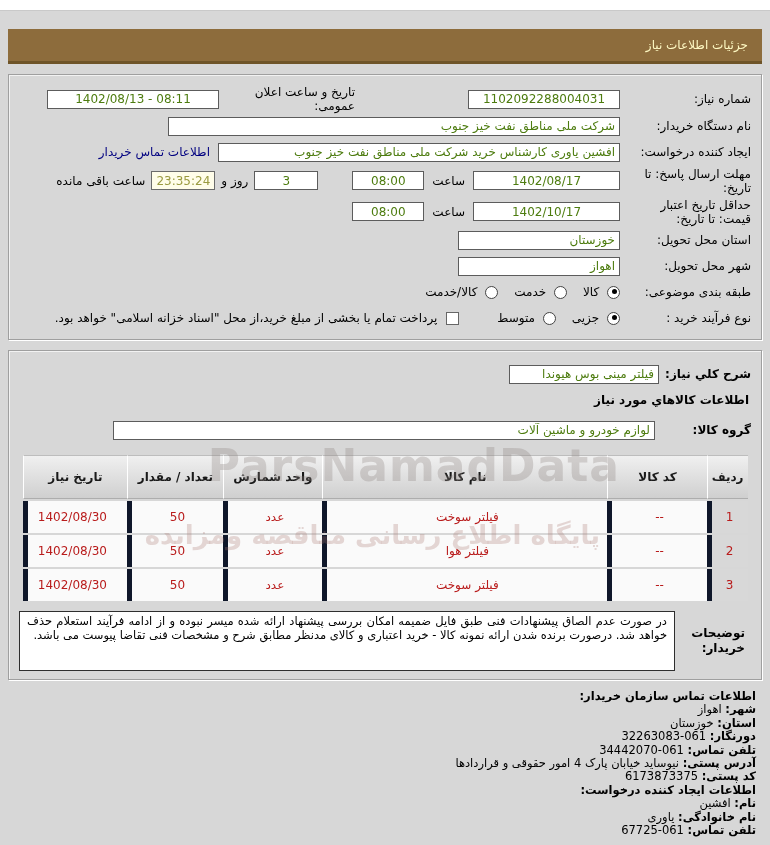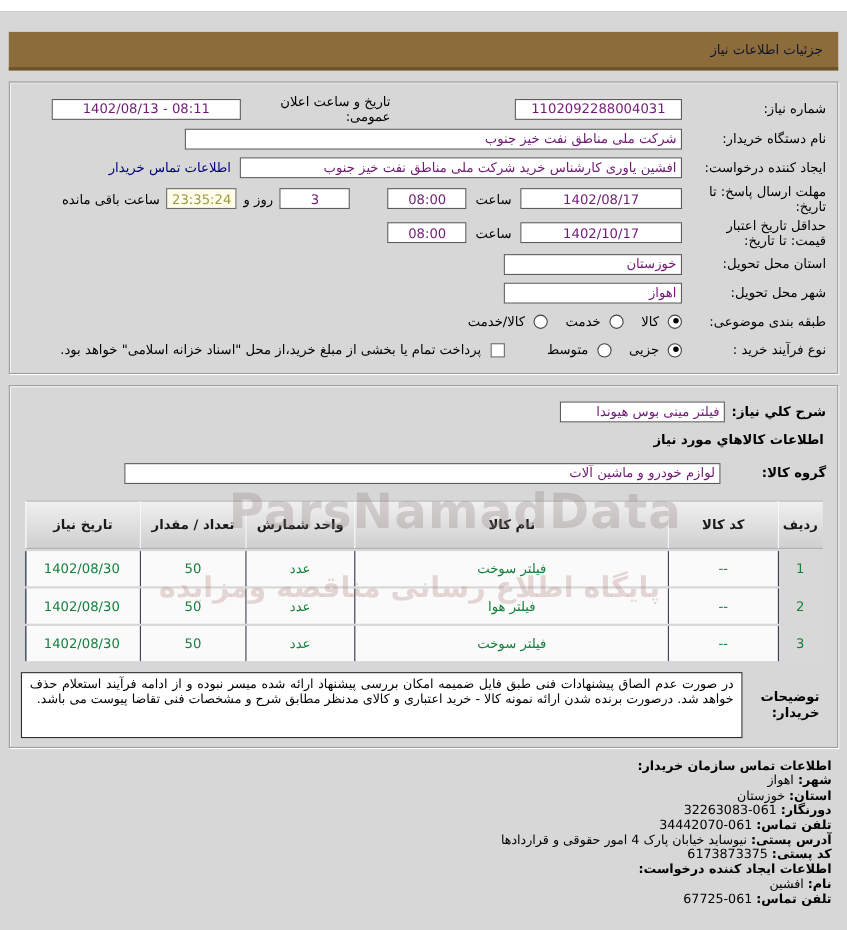--- a/index.html
+++ b/index.html
@@ -8,36 +8,36 @@
     background:#d7d7d7;
     font-family:"DejaVu Sans",sans-serif;
     font-size:12px;color:#000;
     direction:rtl;
     position:relative;
   }
   .top-strip{height:10px;background:#ffffff;border-bottom:1px solid #c9c9c9;}
   .titlebar{
     margin:18px 8px 0 8px;height:32px;line-height:32px;
     background:#8d6c3c;border-bottom:3px solid #6e5428;
-    color:#0f172a;padding:0 14px;font-size:12px;
+    color:#fef9c3;padding:0 14px;font-size:12px;
   }
   .panel{
     margin:10px 8px 0 8px;
     border:1px solid #9f9f9f;
     box-shadow:inset 1px 1px 0 #f2f2f2, 1px 1px 0 #ffffff;
     padding:10px 10px 8px 10px;
     background:#d7d7d7;
   }
   .frow{display:flex;align-items:center;min-height:26px;}
   .frow.tall{min-height:31px;align-items:center;}
   .lbl{width:125px;flex:0 0 125px;text-align:right;padding-left:6px;line-height:14px;}
   .blbl{font-weight:bold;}
   .inp{
     background:#ffffff;border:1px solid #5c5c5c;height:17px;
-    font-family:"DejaVu Sans",sans-serif;font-size:12px;color:#701a75;
+    font-family:"DejaVu Sans",sans-serif;font-size:12px;color:#4d7c0f;
     padding:0 4px;box-sizing:content-box;
   }
   .center{text-align:center;}
   .right{text-align:right;}
   .link{color:#000080;text-decoration:none;cursor:pointer;}
   .countdown{
     background:#fffde9;border:1px solid #6b6b6b;color:#9a9a40;
     width:62px;height:17px;font-size:12px;
     display:inline-flex;align-items:center;justify-content:center;
   }
@@ -55,21 +55,21 @@
     font-size:12px;
   }
   table.items th{
     background:linear-gradient(#f0f0f0,#cfcfcf);
     font-weight:bold;height:30px;border-bottom:1px solid #adadad;
     border-top:1px solid #bdbdbd;border-left:1px solid #ffffff;
     padding:6px 4px;text-align:center;color:#1a1a1a;
   }
   table.items td{
     background:#fafafa;height:28px;text-align:center;padding:2px 4px;
-    border-left:1px solid #0f172a;color:#15803d;
+    border-left:5px solid #0f172a;color:#b91c1c;
   }
   table.items td.rowhead{background:#d8d8d8;}
   .remarks-row{display:flex;margin-top:8px;align-items:center;}
   .remarks-box{
     flex:1;background:#ffffff;border:1px solid #2e2e2e;
     min-height:52px;padding:3px 7px;font-size:11.5px;line-height:13.5px;
     text-align:justify;
   }
   .remarks-lbl{width:70px;flex:0 0 70px;font-weight:bold;text-align:right;
     padding-right:6px;line-height:15px;}
@@ -246,14 +246,15 @@
 <div class="contact">
   <div class="cline"><b>اطلاعات تماس سازمان خریدار:</b></div>
   <div class="cline"><b>شهر:</b> <span>اهواز</span></div>
   <div class="cline"><b>استان:</b> <span>خوزستان</span></div>
   <div class="cline"><b>دورنگار:</b> <span class="ltrnum">32263083-061</span></div>
   <div class="cline"><b>تلفن تماس:</b> <span class="ltrnum">34442070-061</span></div>
   <div class="cline"><b>آدرس پستی:</b> <span>نیوساید خیابان پارک 4 امور حقوقی و قراردادها</span></div>
   <div class="cline"><b>کد پستی:</b> <span class="ltrnum">6173873375</span></div>
   <div class="cline"><b>اطلاعات ایجاد کننده درخواست:</b></div>
   <div class="cline"><b>نام:</b> <span>افشین</span></div>
+  <div class="cline"><b>نام خانوادگی:</b> <span>یاوری</span></div>
   <div class="cline"><b>تلفن تماس:</b> <span class="ltrnum">67725-061</span></div>
 </div>
 
 </body></html>

